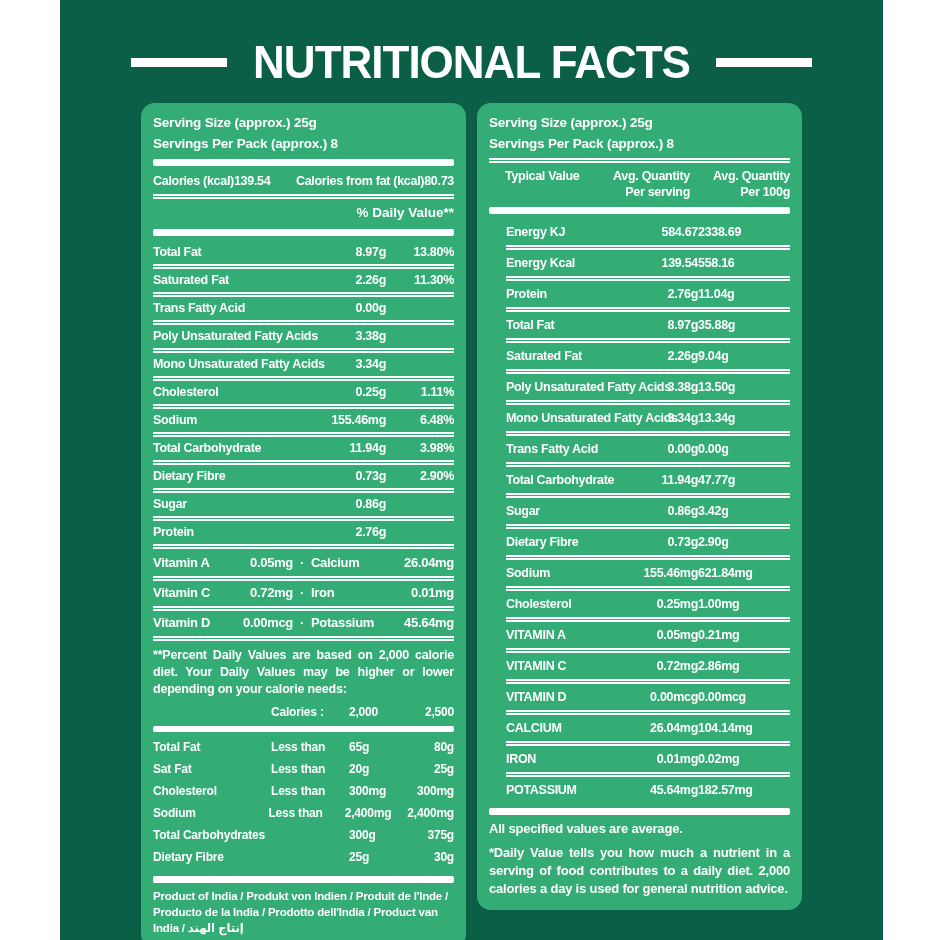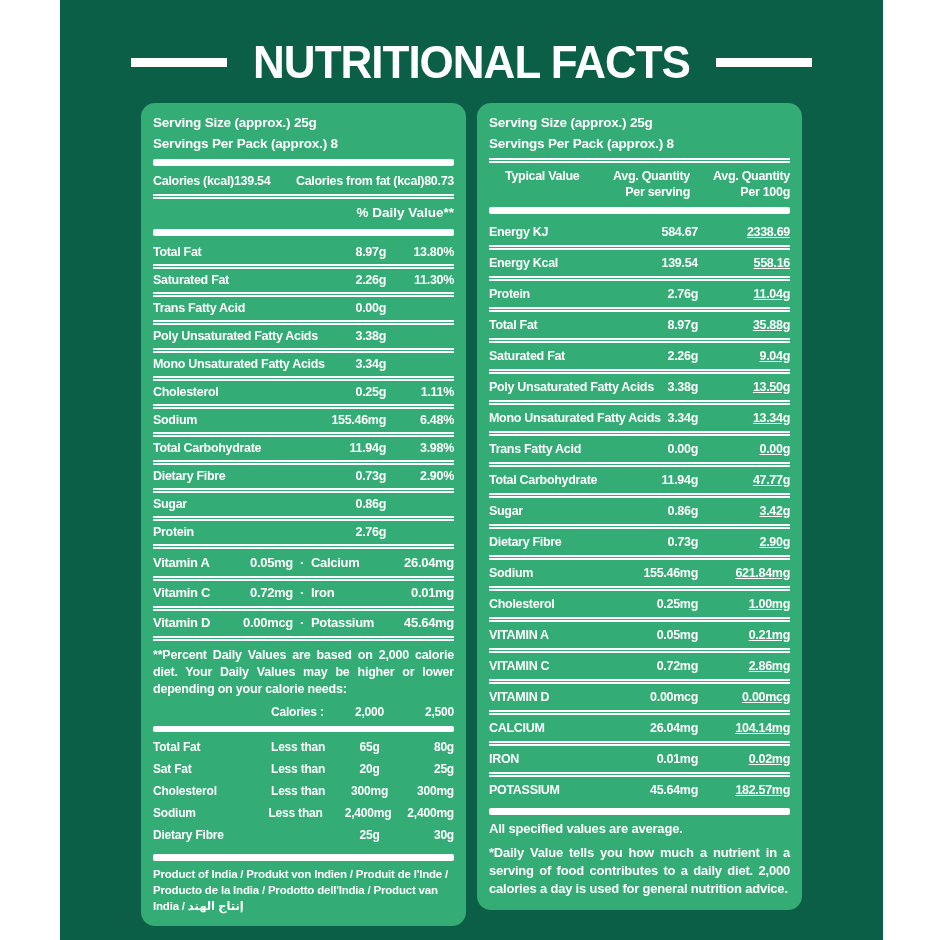--- a/index.html
+++ b/index.html
@@ -95,45 +95,45 @@
   }
   
   .ref-head, .ref-row {
     display: flex; align-items: baseline;
     font-size: 12px; line-height: 15px; letter-spacing: -0.2px;
   }
   .ref-head { padding: 3px 0 2px; }
   .ref-row  { padding: 3.5px 0; }
   .ref-name { width: 118px; white-space: nowrap; }
   .ref-qual { width: 78px; white-space: nowrap; }
-  .ref-v1   { flex: 1 1 0; text-align: center; white-space: nowrap; }
+  .ref-v1   { flex: 1 1 0; text-align: left; white-space: nowrap; }
   .ref-v2   { width: 64px; text-align: right; white-space: nowrap; }
   .origin-note {
     font-size: 11.5px; line-height: 16px; letter-spacing: -0.2px;
     text-align: left; margin-top: 4px;
   }
   
   .thead {
     display: flex; align-items: flex-start;
     font-size: 12.5px; line-height: 16px; letter-spacing: -0.3px;
     padding: 3px 0 2px;
     margin-left: 16px;
   }
   .thead .hname { flex: 1 1 0; }
   .thead .hcol  { width: 100px; text-align: right; white-space: pre-line; }
   .trow {
     display: flex; align-items: baseline;
     padding: 5px 0 5px;
     border-bottom: 5px double var(--ink);
-    font-size: 12.5px; line-height: 16px; letter-spacing: -0.3px;
+    font-size: 12.5px; line-height: 16px; letter-spacing: -0.3px; margin-left: 17px;
   }
   .rows-right div.trow:last-of-type { border-bottom: none; }
   .trow .tname { flex: 1 1 0; min-width: 0; white-space: nowrap; }
   .trow .tv1   { width: 78px; text-align: right; white-space: nowrap; }
-  .trow .tv2   { width: 92px; text-align: right; white-space: nowrap; text-decoration: underline; }
+  .trow .tv2   { width: 92px; text-align: left; white-space: nowrap; }
   .avg-note { font-size: 13px; line-height: 18px; margin: 4px 0 6px; letter-spacing: -0.2px; }
   .dv-note  { font-size: 13px; line-height: 18px; text-align: justify; letter-spacing: -0.2px; }
 </style>
 </head>
 <body>
 
 <div class="page">
   <div class="board">
 
     <div class="title-row">
@@ -293,20 +293,26 @@
               <span class="ref-v2">300mg</span>
             </div>
 
             <div class="ref-row">
               <span class="ref-name">Sodium</span>
               <span class="ref-qual">Less than</span>
               <span class="ref-v1">2,400mg</span>
               <span class="ref-v2">2,400mg</span>
             </div>
 
+            <div class="ref-row">
+              <span class="ref-name">Total Carbohydrates</span>
+              <span class="ref-qual"></span>
+              <span class="ref-v1">300g</span>
+              <span class="ref-v2">375g</span>
+            </div>
 
             <div class="ref-row">
               <span class="ref-name">Dietary Fibre</span>
               <span class="ref-qual"></span>
               <span class="ref-v1">25g</span>
               <span class="ref-v2">30g</span>
             </div>
 
         </div>
 

